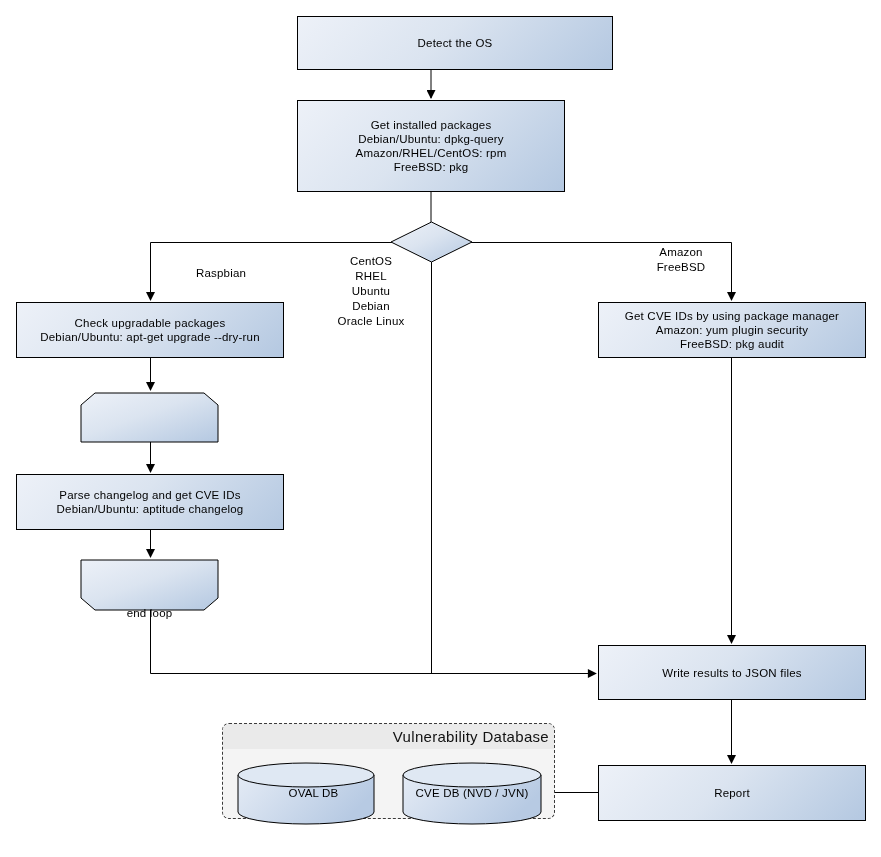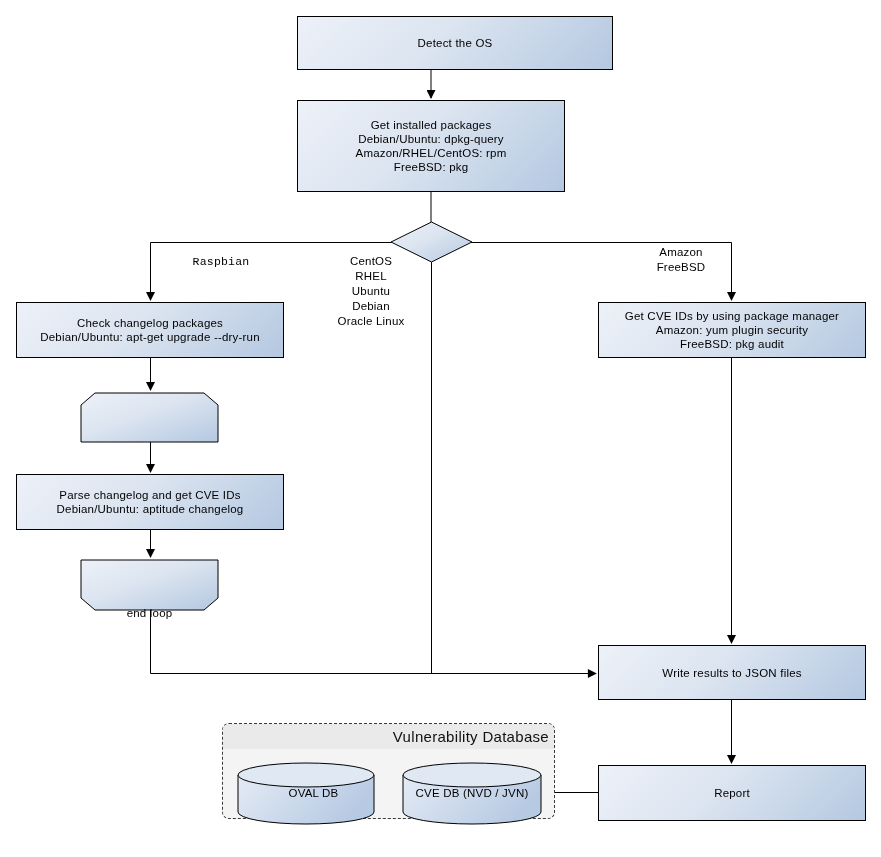--- a/index.html
+++ b/index.html
@@ -80,30 +80,30 @@
 
   <div class="node" style="left:297px;top:100px;width:268px;height:92px;">Get installed packages
 Debian/Ubuntu: dpkg-query
 Amazon/RHEL/CentOS: rpm
 FreeBSD: pkg</div>
 
   <svg class="shape-svg" style="left:390px;top:221px;" width="83" height="42">
     <polygon points="1,21 41.5,1 82,21 41.5,41" fill="url(#nodeGrad)" stroke="#000" stroke-width="1"></polygon>
   </svg>
 
-  <div class="edge-label" style="left:171px;top:254px;width:100px;font-family:Liberation Mono, monospace;">Raspbian</div>
+  <div class="edge-label" style="left:171px;top:266px;width:100px;">Raspbian</div>
   <div class="edge-label" style="left:321px;top:254px;width:100px;">CentOS
 RHEL
 Ubuntu
 Debian
 Oracle Linux</div>
   <div class="edge-label" style="left:631px;top:245px;width:100px;">Amazon
 FreeBSD</div>
 
-  <div class="node" style="left:16px;top:302px;width:268px;height:56px;">Check changelog packages
+  <div class="node" style="left:16px;top:302px;width:268px;height:56px;">Check upgradable packages
 Debian/Ubuntu: apt-get upgrade --dry-run</div>
 
   <svg class="shape-svg" style="left:80px;top:392px;" width="139" height="51">
     <polygon points="15,1 124,1 138,13 138,50 1,50 1,13" fill="url(#nodeGrad)" stroke="#000" stroke-width="1"></polygon>
   </svg>
 
   <div class="node" style="left:16px;top:474px;width:268px;height:56px;">Parse changelog and get  CVE IDs
 Debian/Ubuntu: aptitude changelog</div>
 
   <svg class="shape-svg" style="left:80px;top:559px;" width="139" height="52">

